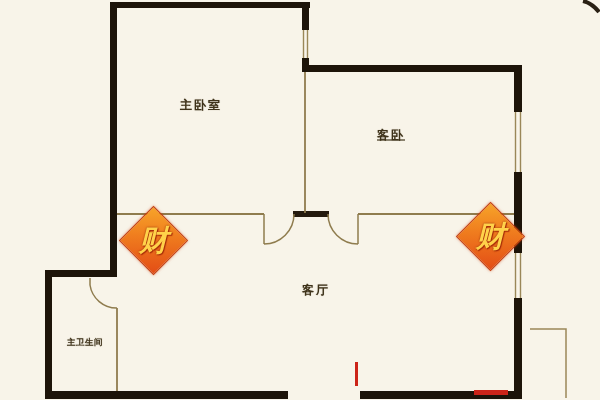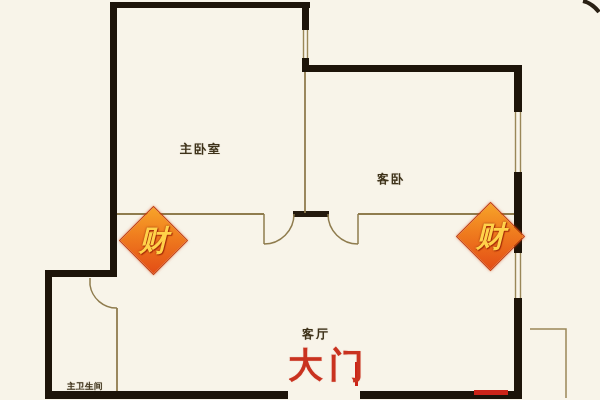--- a/index.html
+++ b/index.html
@@ -16,21 +16,20 @@
   .plan-svg{position:absolute;left:0;top:0;}
   .room-label{
     position:absolute;
     color:#3e3219;
     font-weight:bold;
     font-size:12px;
     letter-spacing:2px;
     white-space:nowrap;
     transform:translate(-50%,-50%);
     text-shadow:0 0 1px rgba(62,50,25,.35);
-    margin-top:44px;
   }
   .room-label.small{font-size:8.5px;letter-spacing:0.5px;}
   .entrance-label{
     position:absolute;
     transform:translate(-50%,-50%);
     color:#c9321f;
     font-size:35px;
     font-weight:bold;
     letter-spacing:6px;
     white-space:nowrap;
@@ -110,27 +109,26 @@
     </g>
 
     <path d="M583 1 Q592 3 599 12" stroke="#2a2014" stroke-width="4" fill="none"></path>
 
     <rect x="355" y="362" width="3" height="24" fill="#cc2418"></rect>
     <rect x="474" y="390" width="34" height="5" fill="#cc2418"></rect>
   </svg>
 
   <div class="room-label" style="left:201px;top:105px;">主卧室</div>
 
-  <div class="room-label" style="left:391px;top:135px;">客卧</div>
+  <div class="room-label" style="left:391px;top:135px;text-decoration:underline;">客卧</div>
 
   <div class="room-label" style="left:316px;top:290px;">客厅</div>
 
   <div class="room-label small" style="left:85px;top:343px;">主卫生间</div>
 
-  <div class="entrance-label" style="left:329px;top:365px;">大门</div>
 
   <div class="charm" style="left:129px;top:216px;">
     <span class="charm-text">财</span>
   </div>
 
   <div class="charm" style="left:466px;top:212px;">
     <span class="charm-text">财</span>
   </div>
 
 </div>

